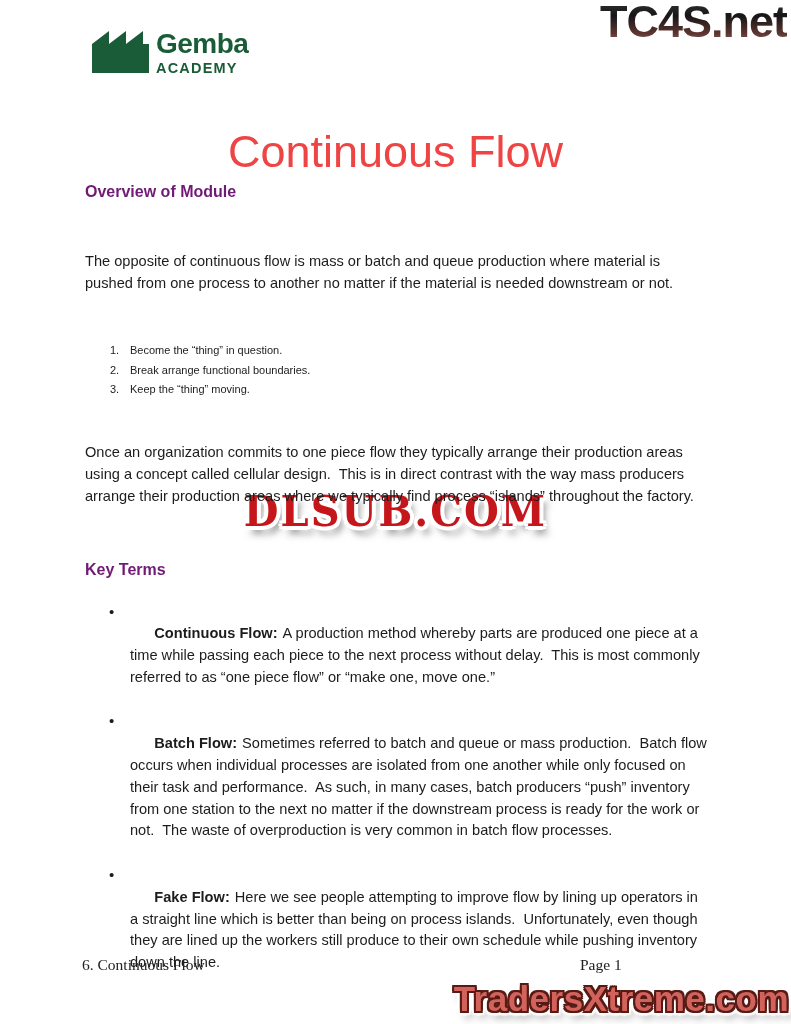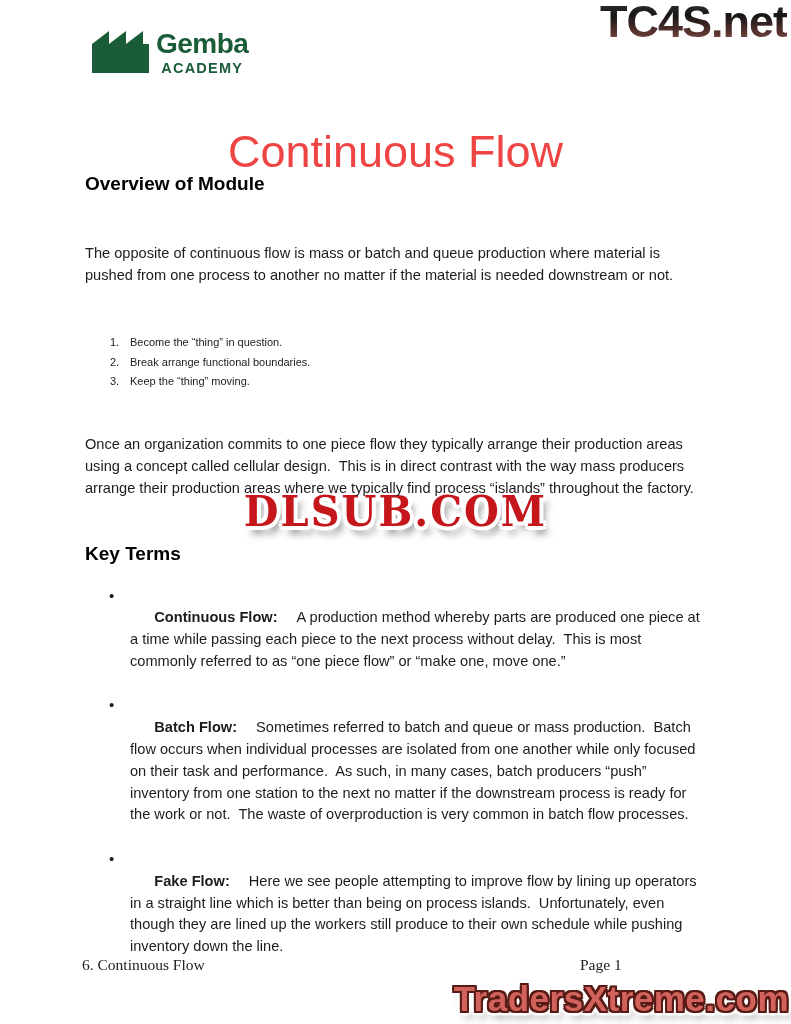--- a/index.html
+++ b/index.html
@@ -9,21 +9,21 @@
     background: #ffffff;
     position: relative;
     overflow: hidden;
     font-family: "Liberation Sans", sans-serif;
     color: #1c1c1c;
   }
 
   
   .logo { position: absolute; left: 92px; top: 27px; display: flex; align-items: flex-start; gap: 7px; }
   .logo svg { display: block; }
-  .logo-text { display: flex; flex-direction: column; line-height: 1; margin-top: 3px; text-align: center; }
+  .logo-text { display: flex; flex-direction: column; line-height: 1; margin-top: 3px; }
   .logo-name { font-size: 28px; font-weight: 700; letter-spacing: -0.5px; color: #1a5c38; }
   .logo-sub  { font-size: 14.5px; font-weight: 700; letter-spacing: 1.2px; color: #1a5c38; margin-top: 3px; }
 
   
   .wm-tc4s {
     position: absolute; top: -4px; right: 4px;
     font-size: 45px; font-weight: 700; letter-spacing: -1px;
     background: linear-gradient(180deg, #3c3c3c 0%, #161616 38%, #5d3530 72%, #a3776b 100%);
     -webkit-background-clip: text; background-clip: text;
     color: transparent;
@@ -56,39 +56,39 @@
   .doc-title {
     position: absolute; top: 96px; left: 0; width: 100%;
     text-align: center;
     font-size: 45px; font-weight: 400; letter-spacing: 0px;
     color: #ef4444;
   }
 
   
   .content { position: absolute; left: 85px; top: 173px; width: 622px; }
   h2.sec {
-    font-size: 19px; font-weight: 700; color: #000000;
-    margin: 0 0 21px 0; line-height: 22px;
+    font-size: 16px; font-weight: 700; color: #701a75;
+    margin: 8px 0 21px 0; line-height: 22px;
   }
   p.body {
     font-size: 14.6px; line-height: 22px; margin: 0 0 14px 0;
     color: #1c1c1c; white-space: pre-wrap;
   }
   ol.steps { list-style: none; margin: 7px 0 15px 0; padding: 0 0 0 25px; }
   ol.steps li { line-height: 19.5px; font-size: 11px; }
   ol.steps .num { display: inline-block; width: 20px; }
   .gap-lg { height: 26px; }
 
   ul.terms { list-style: none; margin: 17px 0 0 0; padding: 0; }
   ul.terms li {
     position: relative; padding-left: 45px; margin-bottom: 1px;
     font-size: 14.6px; line-height: 21.8px; white-space: pre-wrap;
   }
   ul.terms .bullet { position: absolute; left: 24px; top: -1px; font-size: 15px; }
-  ul.terms b { margin-right: 19px; }
+  ul.terms b { margin-right: 5px; }
 
   
   .footer-left, .footer-right {
     position: absolute; top: 956px;
     font-family: "Liberation Serif", serif;
     font-size: 15.5px; color: #222;
   }
   .footer-left { left: 82px; }
   .footer-right { left: 580px; }
 </style>

